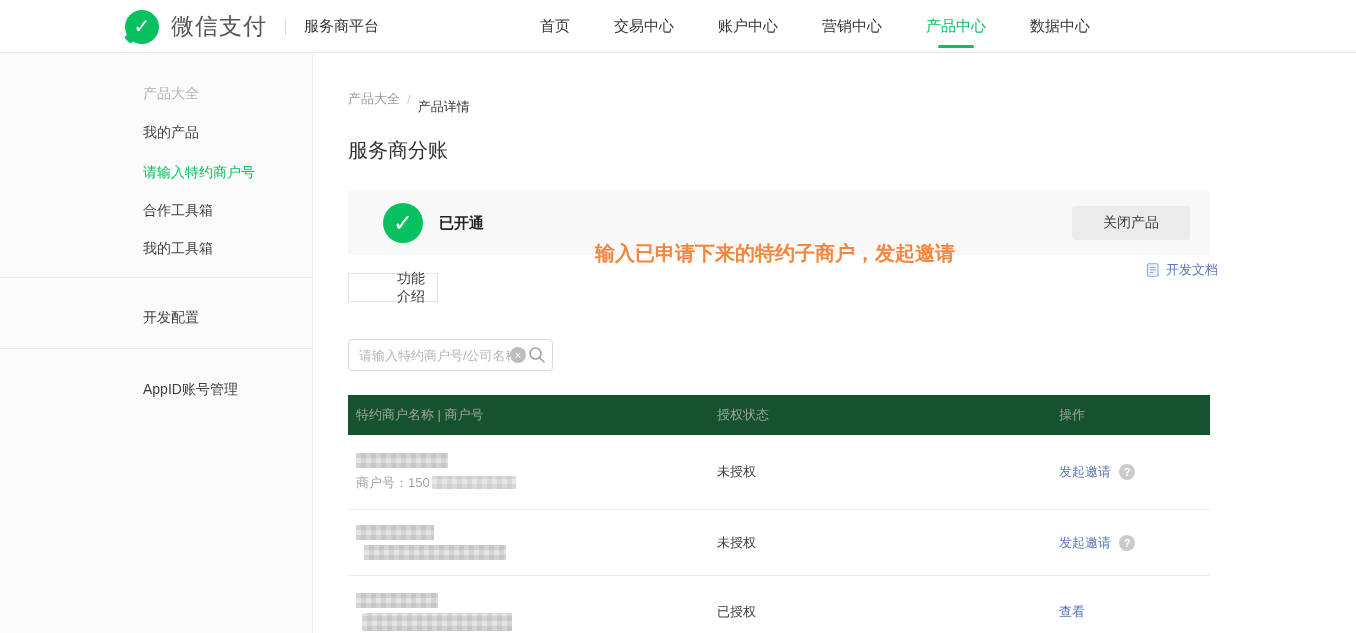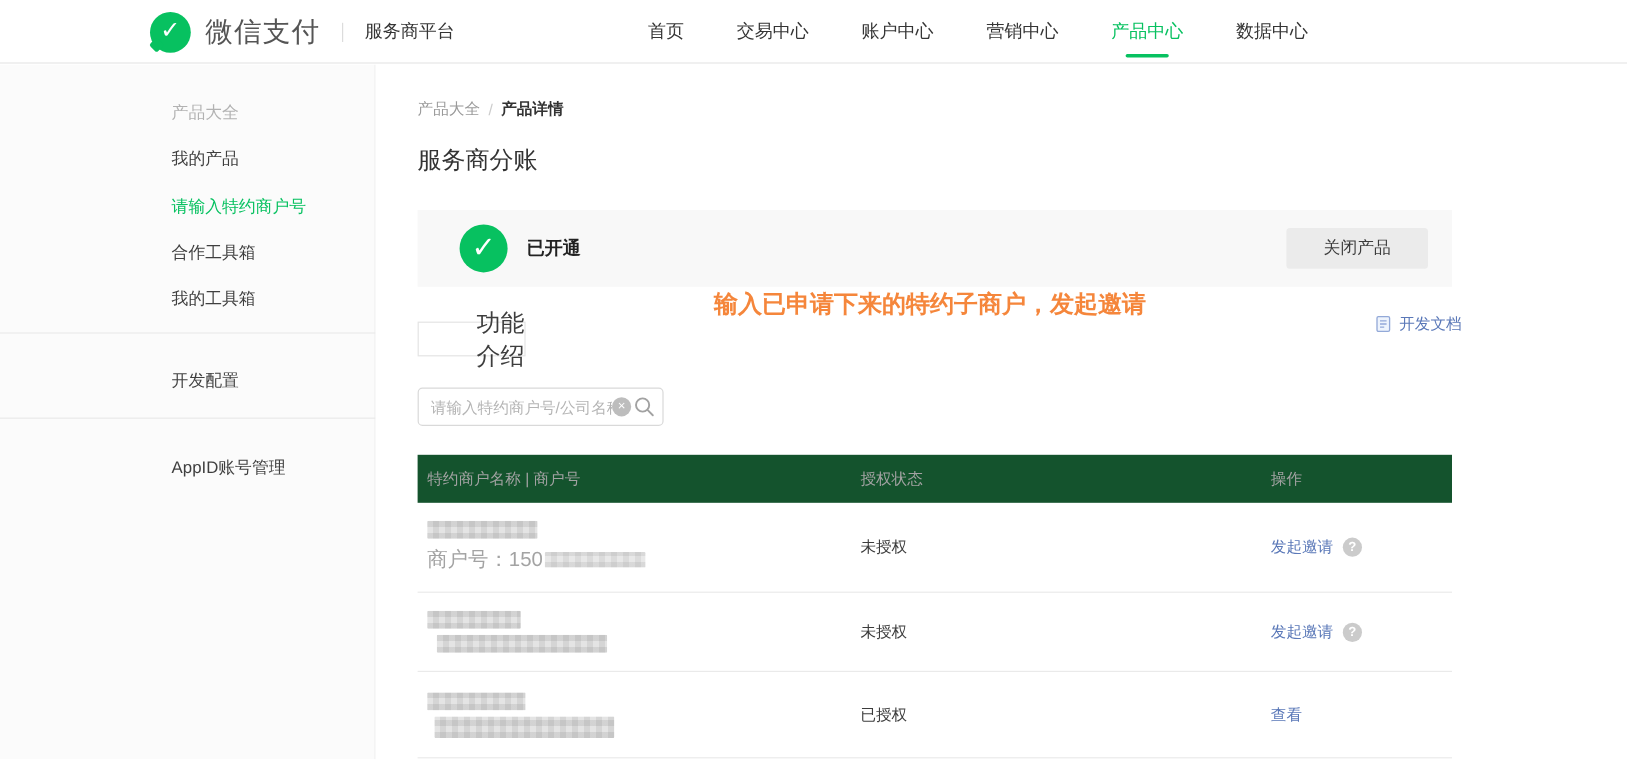--- a/index.html
+++ b/index.html
@@ -36,36 +36,36 @@
   .mt32{margin-top:32px;} .mt25{margin-top:25px;} .mt26{margin-top:26px;} .mt24{margin-top:24px;}
   .mt22{margin-top:22px;} .mt33{margin-top:33px;}
 
   
   .main { position:absolute; top:54px; left:313px; width:1043px; height:579px; background:#fff; }
   .content { margin-left:35px; width:862px; }
 
   .breadcrumb { margin-top:28px; font-size:13px; display:flex; align-items:center; }
   .breadcrumb .parent { color:#9a9a9a; cursor:pointer; }
   .breadcrumb .sep { color:#cccccc; margin:0 7px; }
-  .breadcrumb .current { color:#333; font-weight:700; }
+  .breadcrumb .current { color:#333; font-weight:400;margin-top:16px; }
 
   .page-title { margin-top:24px; font-size:20px; color:#333; line-height:20px; }
 
   .status-panel { margin-top:31px; height:64px; background:#f8f8f8; display:flex; align-items:center;
     padding:0 20px 0 35px; }
   .check-circle { width:40px; height:40px; border-radius:50%; background:#07c160; display:flex;
     align-items:center; justify-content:center; flex:none; }
   .check-glyph { color:#fff; font-size:24px; font-weight:700; line-height:1; }
   .status-text { margin-left:16px; font-size:15px; font-weight:700; color:#222; }
   .close-btn { margin-left:auto; width:118px; height:34px; background:#ebebeb; border:none; border-radius:3px;
     font-size:14px; color:#3c3c3c; cursor:pointer; font-family:inherit; }
 
   .tab-strip { position:relative; margin-top:27px; height:36px; }
-  .tab { position:absolute; bottom:5px; display:flex; align-items:center; justify-content:center;
-    font-size:20px; cursor:pointer; background:#fff;padding-left:48px; }
+  .tab { position:absolute; bottom:16px; display:flex; align-items:center; justify-content:center;
+    font-size:14px; cursor:pointer; background:#fff;padding-left:48px; }
   .tab.inactive { left:0; width:90px; height:29px; border:1px solid #e4e4e4; color:#3e3e3e; }
   .tab.active { left:89px; width:110px; height:36px; border:1px solid #e4e4e4; border-bottom:none; color:#07c160; }
 
   .annotation { position:absolute; left:595px; top:240px; font-size:20px; font-weight:600;
     color:#f5863b; white-space:nowrap; z-index:4; }
 
   .doc-link { position:absolute; left:1146px; top:261px; display:flex; align-items:center; gap:6px;
     font-size:13px; color:#5a78b8; cursor:pointer; }
 
   .search-wrap { position:relative; margin-top:21px; width:205px; height:32px; }
@@ -86,21 +86,21 @@
   .action-cell { display:flex; align-items:center; }
   .action-link { font-size:13px; color:#5a78b8; cursor:pointer; }
   .help-dot { width:16px; height:16px; border-radius:50%; background:#cbcbcb; color:#fff;
     font-size:11px; font-weight:700; line-height:16px; text-align:center; margin-left:8px; cursor:pointer; }
 
   .mosaic { background-image:
       repeating-linear-gradient(0deg, rgba(120,120,120,.16) 0 5px, rgba(255,255,255,0) 5px 10px),
       repeating-linear-gradient(90deg, #e4e4e4 0 5px, #d5d5d5 5px 10px);
     border-radius:1px; }
   .m-r1a { width:92px; height:15px; }
-  .sub-line { margin-top:6px; font-size:17px; color:#a3a3a3; display:flex; align-items:center; }
+  .sub-line { margin-top:6px; font-size:13px; color:#a3a3a3; display:flex; align-items:center; }
   .m-r1b { width:84px; height:13px; margin-left:2px; opacity:.85; }
   .m-r2a { width:78px; height:15px; }
   .m-r2b { width:142px; height:15px; margin-top:5px; margin-left:8px; }
   .m-r3a { width:82px; height:15px; }
   .m-r3b { width:150px; height:18px; margin-top:5px; margin-left:6px; }
 </style>
 </head>
 <body>
 
 <div class="page">

